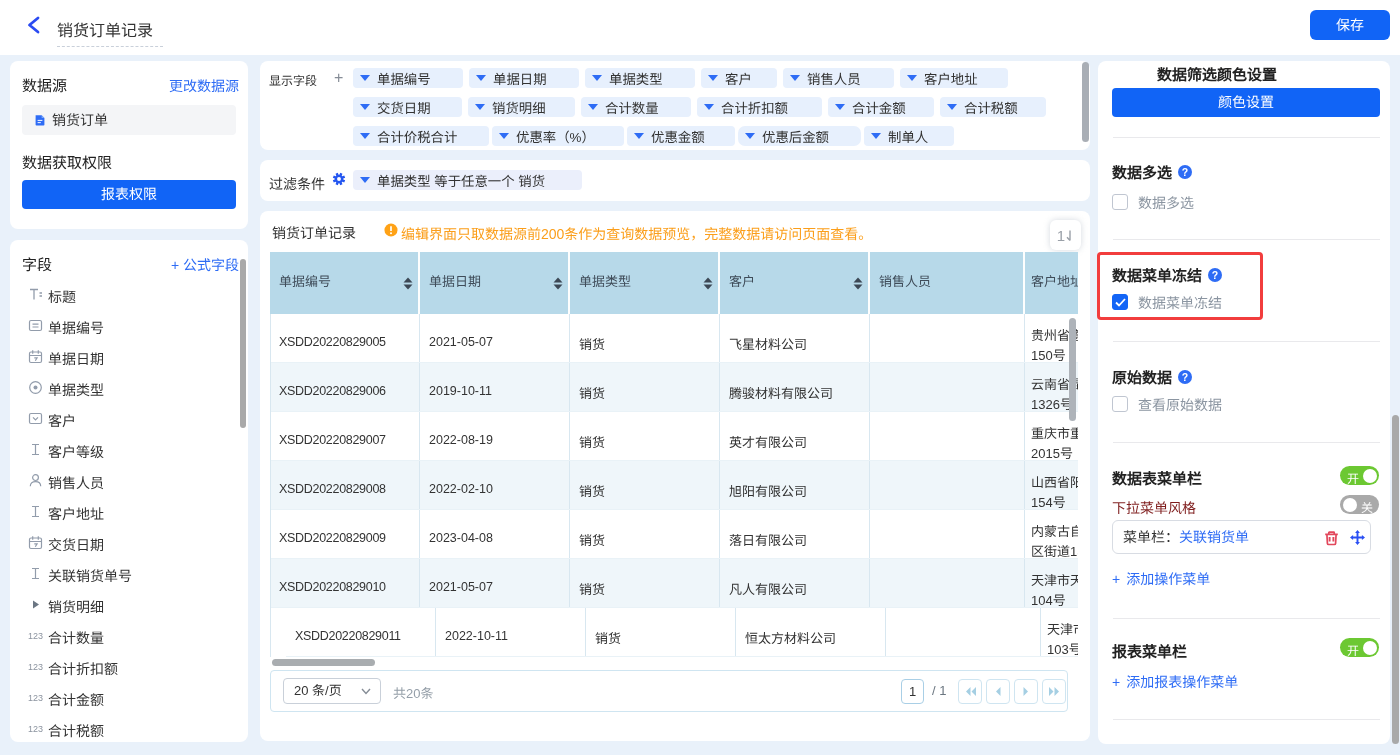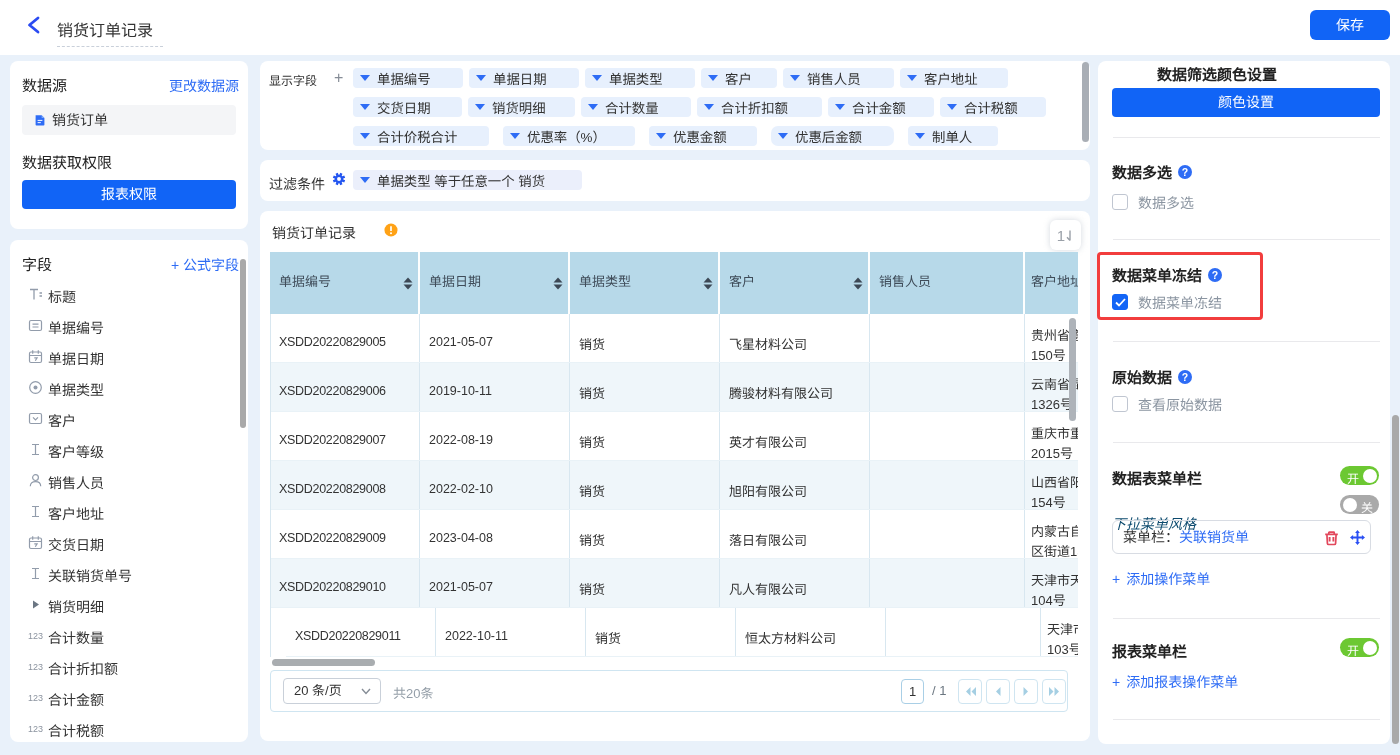--- a/index.html
+++ b/index.html
@@ -213,21 +213,21 @@
       <div class="tag" style="width:108px;"><span class="tri"></span>客户地址</div>
     </div>
     <div class="tagrow" style="top:36px;">
       <div class="tag" style="width:109px;"><span class="tri"></span>交货日期</div>
       <div class="tag" style="width:107px;"><span class="tri"></span>销货明细</div>
       <div class="tag" style="width:110px;"><span class="tri"></span>合计数量</div>
       <div class="tag" style="width:125px;"><span class="tri"></span>合计折扣额</div>
       <div class="tag" style="width:106px;"><span class="tri"></span>合计金额</div>
       <div class="tag" style="width:106px;"><span class="tri"></span>合计税额</div>
     </div>
-    <div class="tagrow" style="top:65px; gap:14px;">
+    <div class="tagrow" style="top:65px; gap:3px;">
       <div class="tag" style="width:136px;"><span class="tri"></span>合计价税合计</div>
       <div class="tag" style="width:132px;"><span class="tri"></span>优惠率（%）</div>
       <div class="tag" style="width:108px;"><span class="tri"></span>优惠金额</div>
       <div class="tag" style="width:123px;border-radius:7px;"><span class="tri"></span>优惠后金额</div>
       <div class="tag" style="width:90px;"><span class="tri"></span>制单人</div>
     </div>
     <div id="dispScroll"></div>
   </div>
 
   <div class="card" id="filterCard">
@@ -240,20 +240,21 @@
     <div class="tag abs" style="left:93px; top:10px; width:229px; background:#ebeffb;"><span class="tri"></span>单据类型 等于任意一个 销货</div>
   </div>
 
   <div class="card" id="tableCard">
     <div class="abs" style="left:12px; top:11px; font-size:14px; color:#333;">销货订单记录</div>
     <svg class="abs" style="left:124px; top:12px;" width="14" height="14" viewBox="0 0 15 15">
         <circle cx="7.5" cy="7.5" r="7" fill="#ffa216"></circle>
         <path d="M7.5 3.5 v5" stroke="#fff" stroke-width="1.8"></path>
         <circle cx="7.5" cy="11" r="1.1" fill="#fff"></circle>
       </svg>
+    <div class="abs" style="left:141px; top:12px; font-size:14px; color:#fb9e1a;">编辑界面只取数据源前200条作为查询数据预览，完整数据请访问页面查看。</div>
     <div class="abs" style="left:790px; top:9px; width:31px; height:30px; background:#fff; border-radius:6px; box-shadow:0 0 6px rgba(160,170,185,.45); color:#9aa0a8; font-size:15px; display:flex; align-items:center; justify-content:center;">1<svg style="margin-left:1px;" width="8" height="15" viewBox="0 0 8 15">
           <path d="M4 2.5 V12.5 M4 12.5 L1 9.2" stroke="#9aa0a8" stroke-width="1.4" fill="none"></path>
         </svg></div>
 
     <div id="tbl">
       <div id="thead">
         <div class="tcell c1">单据编号<svg class="sorticon" width="10" height="13" viewBox="0 0 10 13">
               <path d="M5 0.5 L9.5 5.6 H0.5 Z" fill="#3c4855"></path>
               <path d="M5 12.5 L0.5 7.4 H9.5 Z" fill="#3c4855"></path>
             </svg></div>
@@ -391,21 +392,21 @@
           <text x="7" y="10.8" text-anchor="middle" font-size="10.5" font-weight="bold" fill="#fff">?</text>
         </svg></div>
     <div class="cbrow" style="top:333px;"><span class="cbox"></span>查看原始数据</div>
     <div class="rdiv" style="top:381px;"></div>
 
     <div class="rlabel" style="top:406px;">数据表菜单栏</div>
     <div class="toggle ton" style="top:405px;">
         <span class="ttxt">开</span>
         <span class="knob"></span>
       </div>
-    <div class="abs" style="left:14px; top:452px; font-size:14px; color:#0c4a6e;font-style:italic;">下拉菜单风格</div>
+    <div class="abs" style="left:14px; top:436px; font-size:14px; color:#7f1d1d;">下拉菜单风格</div>
     <div class="toggle toff" style="top:434px;">
         <span class="ttxt">关</span>
         <span class="knob"></span>
       </div>
     <div id="menubox">
       <span style="margin-left:10px; color:#333;">菜单栏：</span><span class="link">关联销货单</span>
       <svg class="abs" style="left:211px; top:10px;" width="15" height="15" viewBox="0 0 15 15">
           <path d="M4.8 3.2 V1.6 a0.4 0.4 0 0 1 0.4 -0.4 h4.6 a0.4 0.4 0 0 1 0.4 0.4 V3.2 M1.2 3.4 h12.6 M2.9 3.4 l0.5 9 a1.2 1.2 0 0 0 1.2 1.1 h5.8 a1.2 1.2 0 0 0 1.2 -1.1 l0.5 -9" fill="none" stroke="#e2485c" stroke-width="1.7"></path>
           <path d="M5.6 6 v4.6 M9.4 6 v4.6" fill="none" stroke="#e2485c" stroke-width="1.9"></path>
         </svg>

